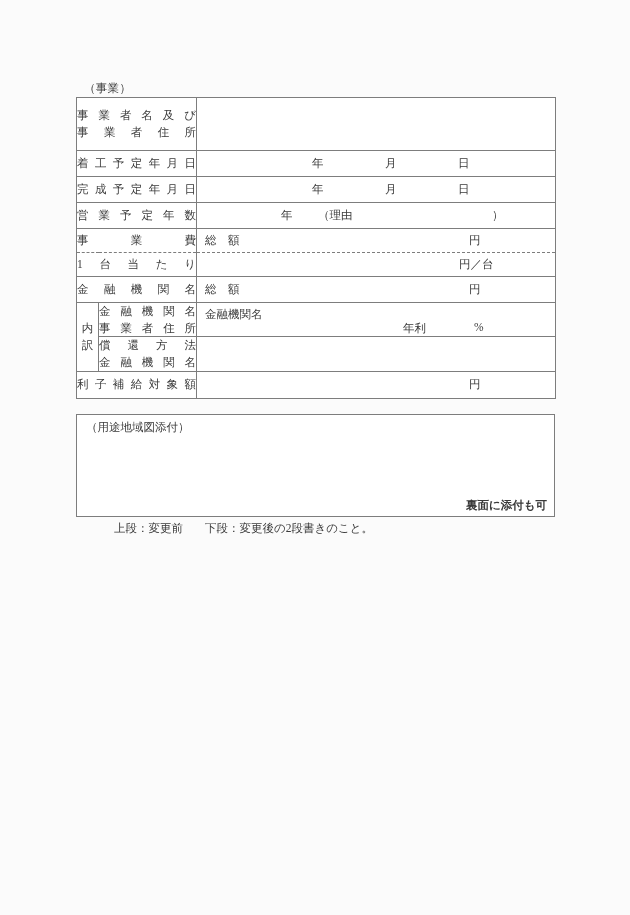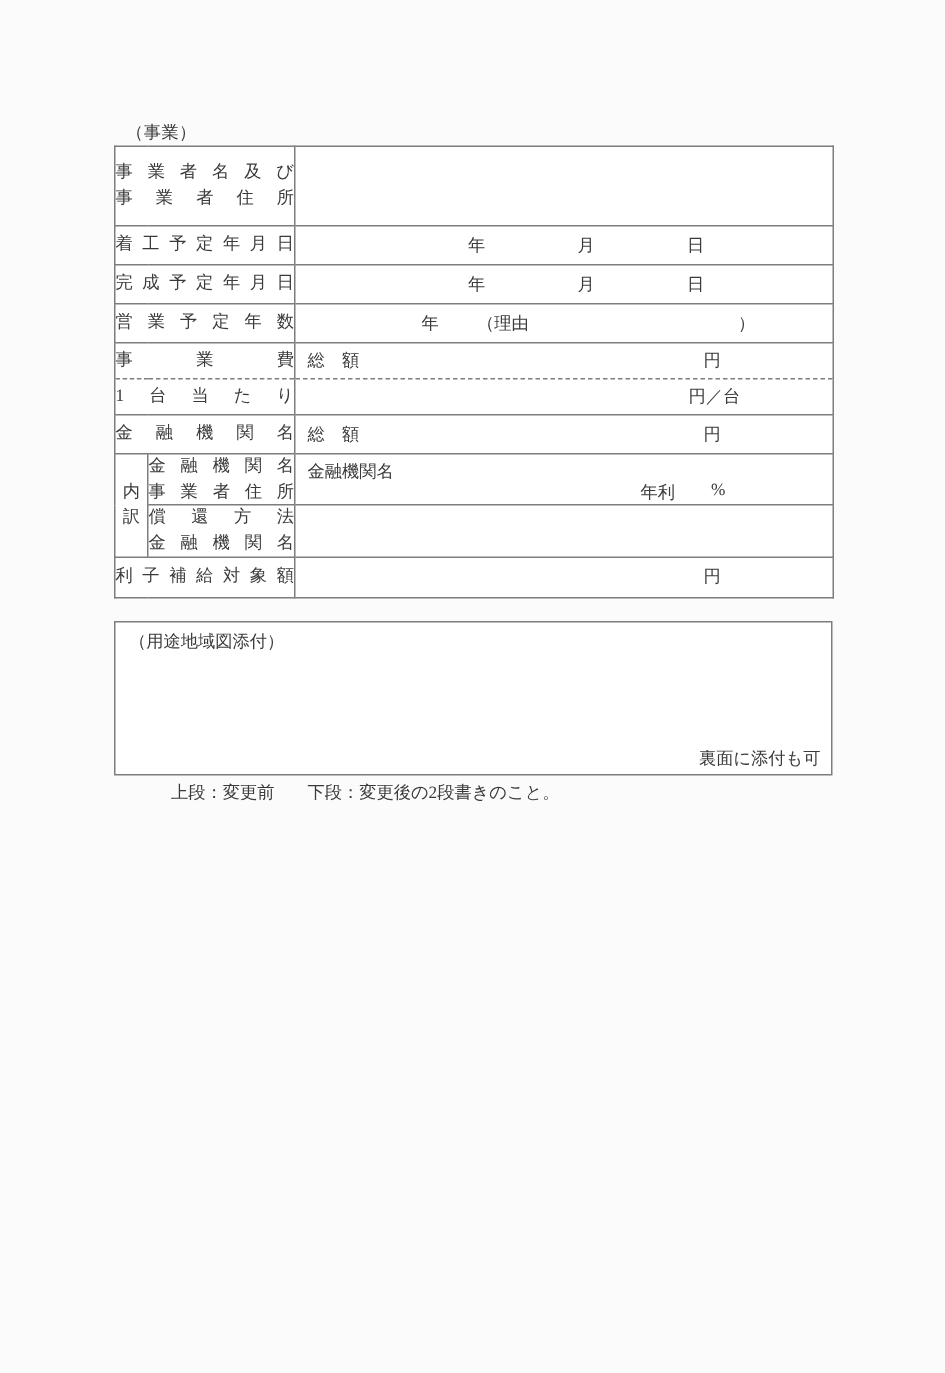--- a/index.html
+++ b/index.html
@@ -110,20 +110,21 @@
     top: 5px;
     font-size: 11.5px;
     white-space: nowrap;
   }
   .attach-note {
     position: absolute;
     right: 7px;
     bottom: 3px;
     font-size: 11.5px;
     white-space: nowrap;
+    font-weight: bold;
   }
 
   
   .footer-note {
     position: absolute;
     left: 0;
     top: 521px;
     width: 501px;
     text-align: center;
     font-size: 11.5px;
@@ -223,21 +224,21 @@
           <span style="display:block">内</span>
           <span style="display:block">訳</span>
         </td>
         <td class="lbl" style="height:31px">
           <span class="lbl-wrap">金融機関名</span>
           <span class="lbl-wrap">事業者住所</span>
         </td>
         <td>
           <span class="row-line" style="height:31px">
             <span class="abs" style="left:8px; top:3px;">金融機関名</span>
-            <span class="abs" style="left:230px; top:17px;">年利</span>
+            <span class="abs" style="left:206px; top:17px;">年利</span>
             <span class="abs" style="left:277px; top:17px;">%</span>
           </span>
         </td>
       </tr>
 
       <tr>
         <td class="lbl" style="height:31px">
           <span class="lbl-wrap">償還方法</span>
           <span class="lbl-wrap">金融機関名</span>
         </td>

